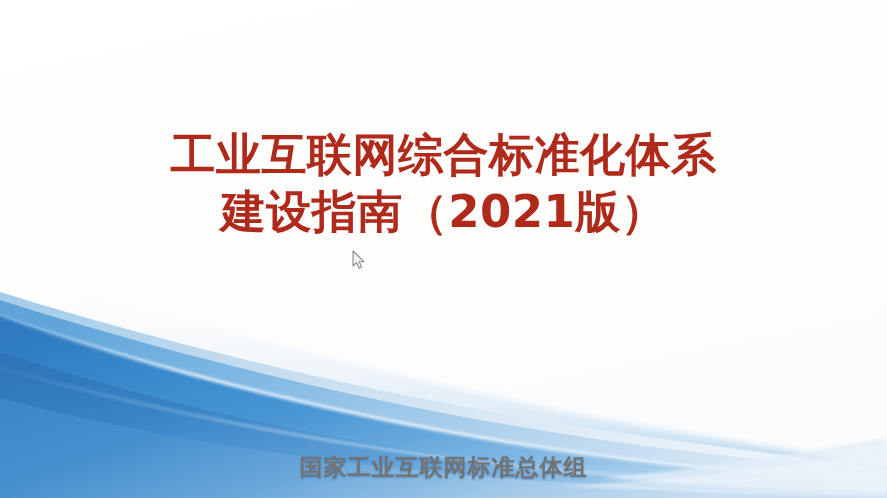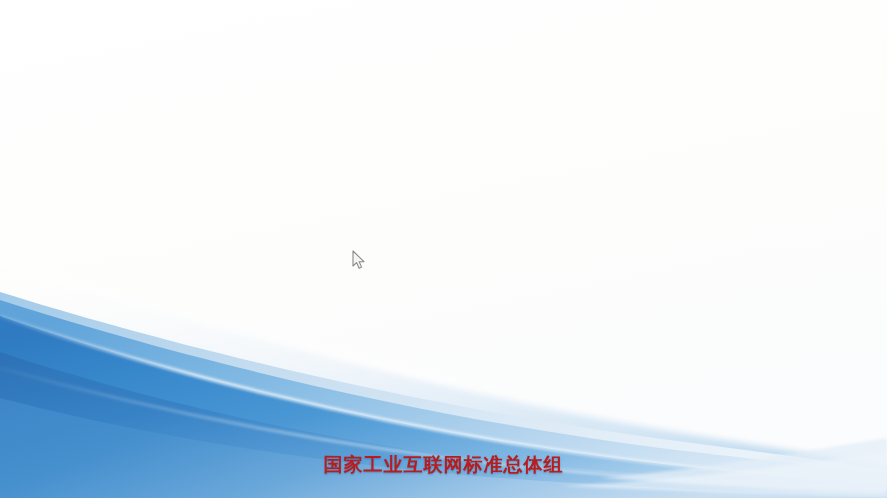--- a/index.html
+++ b/index.html
@@ -59,23 +59,23 @@
     left: 0;
     top: 452px;
     width: 887px;
     height: 32px;
     text-align: center;
     z-index: 6;
   }
   .footer-text {
     font-family: "DejaVu Sans", "Liberation Sans", sans-serif;
     font-weight: 700;
-    font-size: 19px;
+    font-size: 23px;
     letter-spacing: 1px;
-    color: #b91c1c;
+    color: #737373;
     text-shadow: 0 1px 2px rgba(30,90,150,0.45);
     white-space: nowrap;
   }
 
   
   #cursor {
     position: absolute;
     left: 352px;
     top: 250px;
     width: 14px;
@@ -183,20 +183,24 @@
     <path d="M0,368 C150,410 350,452 580,472 C700,482 810,488 887,491" fill="none" stroke="url(#gStreak2)" stroke-width="2.4" filter="url(#soft)"></path>
 
     <path d="M0,398 C130,432 300,462 500,478 C650,489 790,494 887,496 L887,498 L0,498 Z" fill="url(#gBase)" opacity="0.9"></path>
 
     <path d="M887,438 C800,452 700,470 600,478 C700,486 800,490 887,492 Z" fill="#E3EEF8" opacity="0.75" filter="url(#soft)"></path>
     <path d="M887,452 C790,466 680,480 560,486 C690,492 800,495 887,497 Z" fill="#EFF5FB" opacity="0.6" filter="url(#soft)"></path>
 
     <path d="M0,262 C120,300 280,346 460,382" fill="none" stroke="#ffffff" stroke-width="5" opacity="0.55" filter="url(#softer)"></path>
   </svg>
 
+  <div class="title-block">
+    <div class="title-line title-line-1" style="color:#B02A1C;">工业互联网综合标准化体系</div>
+    <div class="title-line title-line-2" style="color:#B02A1C;">建设指南（2021版）</div>
+  </div>
 
   <div class="footer-bar">
     <span class="footer-text">国家工业互联网标准总体组</span>
   </div>
 
   <svg id="cursor" viewBox="0 0 14 20" xmlns="http://www.w3.org/2000/svg">
     <path d="M1,1 L1,16 L4.6,12.6 L7.1,18.2 L9.6,17.1 L7.2,11.7 L12,11.6 Z" fill="#f4f4f4" stroke="#8a8a8a" stroke-width="1.1" stroke-linejoin="round"></path>
   </svg>
 
 </div>

